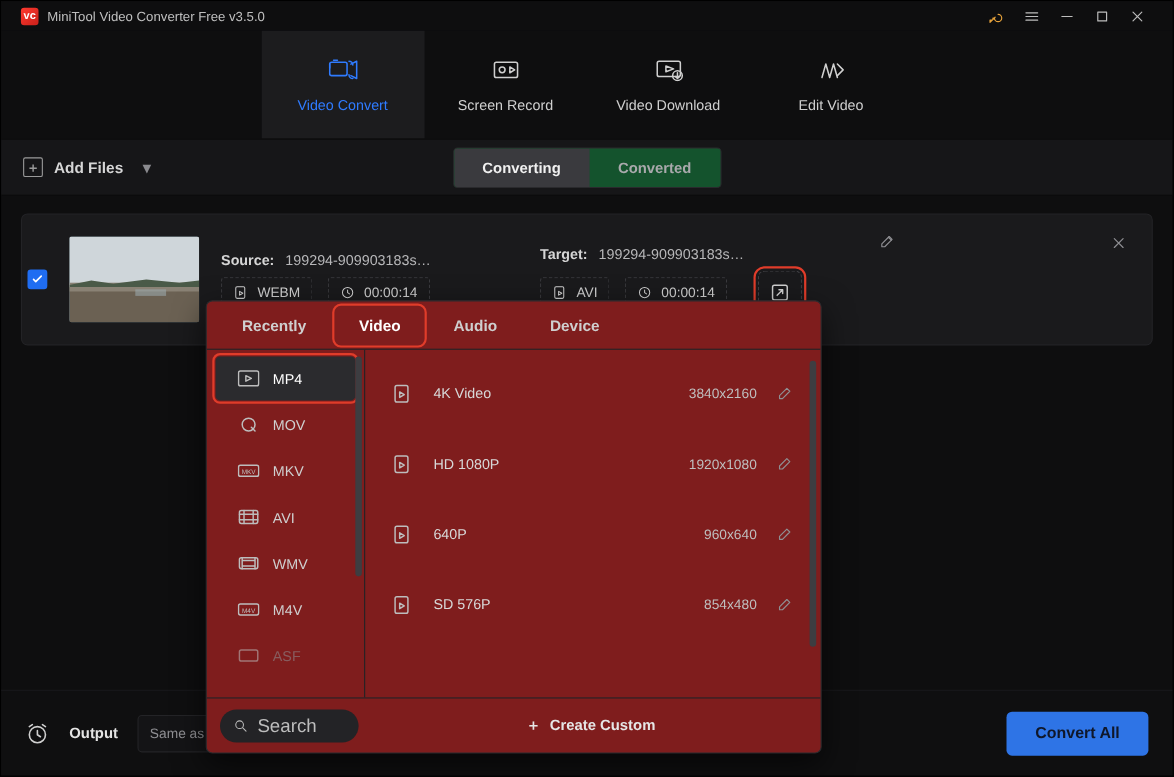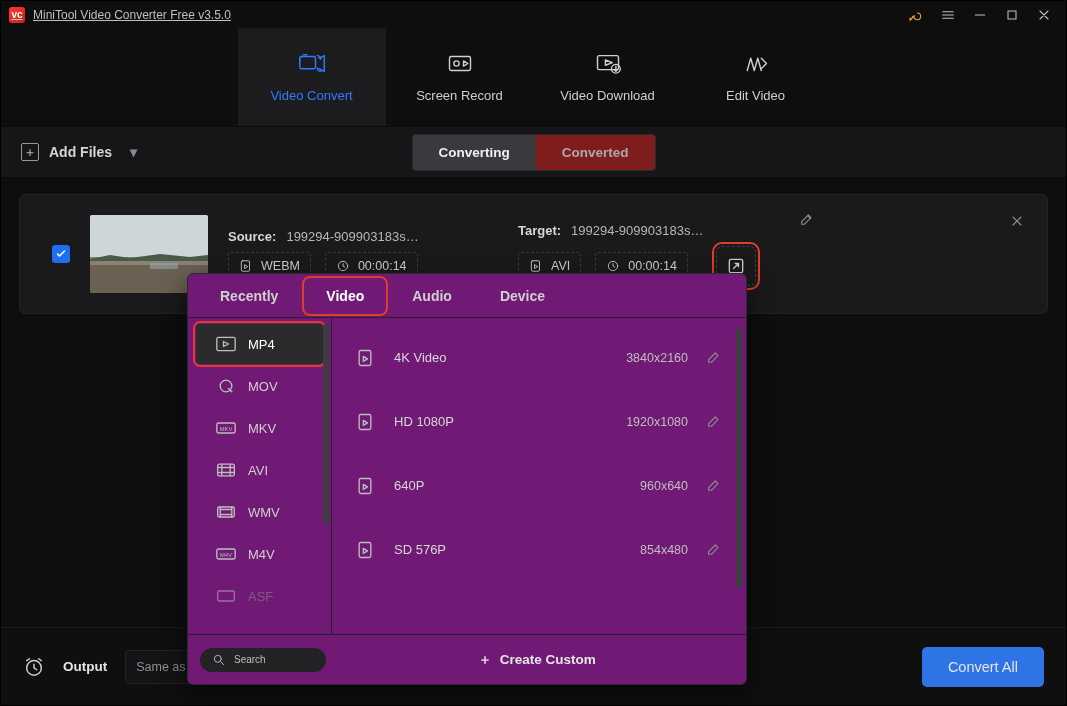--- a/index.html
+++ b/index.html
@@ -26,24 +26,23 @@
   .window{
     width:1067px;height:706px;
     background:var(--bg);
     position:relative;color:var(--text);
     overflow:hidden;border:1px solid #000;
   }
 
   
   .titlebar{
     height:27px;display:flex;align-items:center;
-    padding:0 8px;background:var(--bg);
+    padding:0 18px;background:var(--bg);
     font-size:12px;color:#bfbfbf;
     justify-content:space-between;
-    text-decoration:underline;
   }
   .title-left{display:flex;align-items:center;gap:8px}
   .app-logo{
     width:16px;height:16px;border-radius:3px;background:linear-gradient(135deg,#ff3a2f,#c9201a);
     display:flex;align-items:center;justify-content:center;color:#fff;font-weight:700;font-size:10px;
   }
   .title-right{display:flex;align-items:center;gap:16px;padding-right:6px}
   .title-icon{width:16px;height:16px;display:flex;align-items:center;justify-content:center;color:#bdbdbd}
   .title-icon.gold{color:var(--gold)}
   .title-icon svg{width:16px;height:16px}
@@ -68,32 +67,32 @@
     padding:0 20px;gap:14px;border-top:1px solid #0a0a0b;border-bottom:1px solid #0a0a0b;
     position:relative;
   }
   .add-files{
     display:flex;align-items:center;gap:10px;color:#d6d6d6;font-size:14px;font-weight:600;
   }
   .add-files .plus-box{width:18px;height:18px;border:1.5px solid #9a9a9a;border-radius:2px;display:flex;align-items:center;justify-content:center;color:#9a9a9a;font-size:12px;line-height:1}
   .add-files .chev{margin-left:8px;color:#8a8a8e}
   .seg{
     position:absolute;left:50%;transform:translateX(-50%);
-    display:flex;border-radius:4px;overflow:hidden;border:1px solid #2a2a2d;background:#7f1d1d;
+    display:flex;border-radius:4px;overflow:hidden;border:1px solid #2a2a2d;background:#14532d;
   }
   .seg button{
     background:transparent;border:none;color:#a9a9ac;padding:10px 26px;font-size:13.5px;cursor:pointer;font-weight:600;
   }
   .seg button.active{background:#3a3a3e;color:#f0f0f0}
 
   
   .content{padding:16px 18px;}
   .file-card{
     background:var(--panel);border:1px solid #232326;border-radius:6px;
-    padding:16px 32px;position:relative;display:flex;align-items:center;gap:20px;min-height:120px;
+    padding:16px 5px;position:relative;display:flex;align-items:center;gap:20px;min-height:120px;
   }
   .chk{
     width:18px;height:18px;border-radius:3px;background:#1f6df2;display:flex;align-items:center;justify-content:center;color:#fff;
   }
   .thumb{
     width:118px;height:78px;border-radius:2px;overflow:hidden;background:#6a7a7f;position:relative;flex:0 0 auto;
   }
   .thumb svg{width:100%;height:100%;display:block}
   .meta{
     display:flex;flex-direction:column;gap:8px;min-width:270px;
@@ -120,21 +119,21 @@
   .format-slot.highlight{outline:2px solid var(--red);outline-offset:2px;border-radius:6px}
 
   .convert-btn{
     margin-left:auto;background:#3c3c40;border:none;color:#efefef;
     padding:10px 22px;border-radius:4px;font-size:14px;font-weight:600;cursor:pointer;
   }
 
   
   .dropdown{
     position:absolute;left:186px;top:272px;width:560px;height:412px;
-    background:#701a75;border:1px solid #2b2b2e;border-radius:6px;
+    background:#7f1d1d;border:1px solid #2b2b2e;border-radius:6px;
     box-shadow:0 10px 28px rgba(0,0,0,.6);
     display:flex;flex-direction:column;overflow:hidden;z-index:20;
   }
   .dd-tabs{
     display:flex;align-items:center;height:44px;border-bottom:1px solid #232326;
     padding:0 12px;gap:8px;
   }
   .dd-tab{
     flex:0 0 auto;padding:8px 20px;color:#cfcfcf;font-size:14px;font-weight:600;border-radius:4px;cursor:pointer;
   }
@@ -171,39 +170,39 @@
   .preset .p-res{width:110px;color:#bfbfbf;font-size:12.5px;text-align:right}
   .preset .p-edit{width:18px;height:18px;color:#8f8f93;margin-left:auto}
   .dd-right .scroll{
     position:absolute;right:4px;top:10px;width:6px;height:260px;background:var(--scroll);border-radius:3px;
   }
 
   .dd-footer{
     height:50px;border-top:1px solid #232326;display:flex;align-items:center;gap:14px;padding:0 12px;
   }
   .search-wrap{
-    display:flex;align-items:center;gap:8px;background:#232326;border-radius:16px;padding:5px 12px;color:#bdbdbd;font-size:10px;flex:0 0 126px;
+    display:flex;align-items:center;gap:8px;background:#232326;border-radius:16px;padding:5px 12px;color:#bdbdbd;font-size:17px;flex:0 0 126px;
   }
   .create-custom{
     flex:1;display:flex;align-items:center;justify-content:center;gap:8px;font-size:13.5px;color:#e6e6e6;font-weight:600;cursor:pointer
   }
 
   
   .bottombar{
     position:absolute;left:0;right:0;bottom:0;height:78px;background:#0f0f10;border-top:1px solid #1a1a1c;
     display:flex;align-items:center;padding:0 22px;gap:18px;
   }
   .clock-ico{width:22px;height:22px;color:#cfcfcf}
   .out-label{color:#e4e4e4;font-size:13.5px;font-weight:600}
   .out-field{
     background:#141416;border:1px solid #242427;border-radius:4px;height:34px;
     display:flex;align-items:center;padding:0 10px;color:#8f8f93;font-size:12.5px;width:90px;overflow:hidden;white-space:nowrap
   }
   .convert-all{
-    margin-left:auto;background:var(--blue-btn);border:none;color:#e5e5e5;font-weight:400;font-size:14.5px;
+    margin-left:auto;background:var(--blue-btn);border:none;color:#0f172a;font-weight:700;font-size:14.5px;
     padding:12px 26px;border-radius:5px;cursor:pointer
   }
 
   
   .stroke{stroke:currentColor;fill:none;stroke-width:1.6;stroke-linecap:round;stroke-linejoin:round}
 </style>
 </head>
 <body>
 
 <div class="window">

